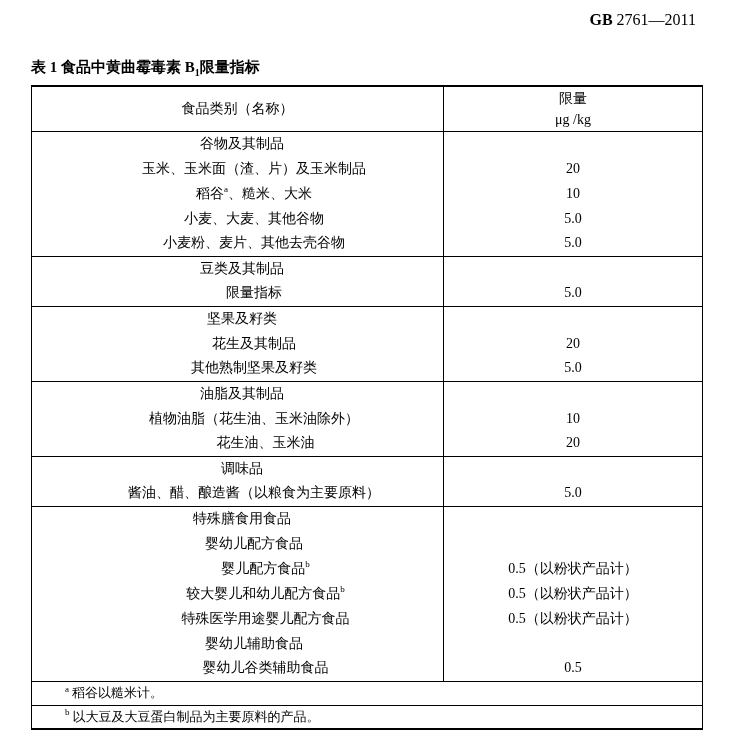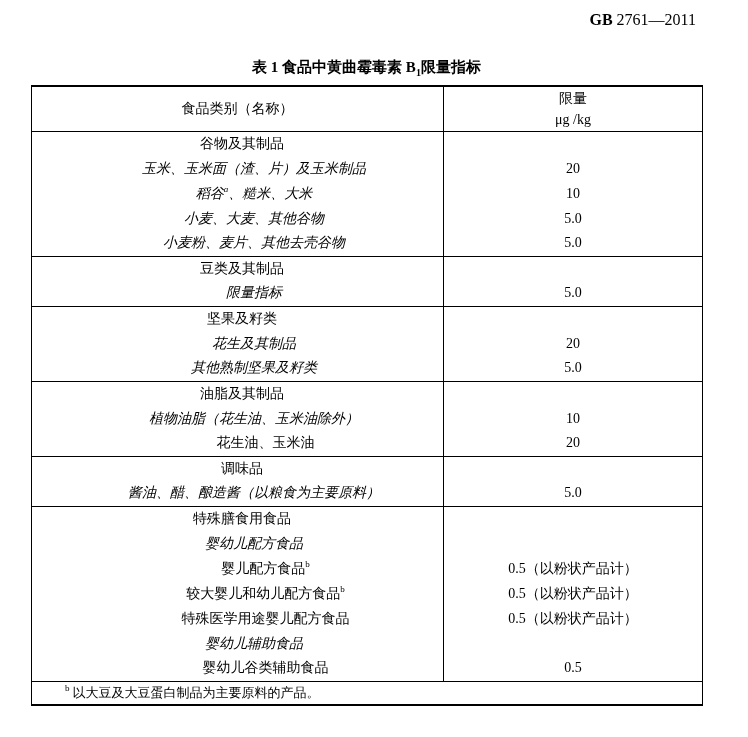--- a/index.html
+++ b/index.html
@@ -19,21 +19,21 @@
     font-size: 16px;
     white-space: nowrap;
   }
   .std-code .b { font-weight: bold; margin-top: 36px; }
 
   .doc-title {
     position: absolute;
     top: 58px;
     left: 31px;
     width: 671px;
-    text-align: center;
+    text-align: left;
     font-size: 15px;
     font-weight: bold;
     white-space: nowrap;
   }
   .doc-title sub { font-size: 10px; font-weight: bold; }
 
   table.limits {
     position: absolute;
     left: 31px;
     top: 85px;
@@ -63,21 +63,21 @@
   tbody td {
     font-size: 14px;
     height: 25px;
     padding: 0;
     vertical-align: middle;
     white-space: nowrap;
   }
   td.c1 { border-right: 1px solid #000; text-align: center; }
   td.c2 { text-align: center; }
   td.ind0 { padding-left: 9px; }
-  td.ind1 { padding-left: 33px; font-style: italic; }
+  td.ind1 { padding-left: 33px; }
   td.ind2 { padding-left: 56px; }
 
   tr.sec td { border-top: 1px solid #000; }
 
   sup.fnm {
     font-size: 9px;
     line-height: 0;
     vertical-align: super;
   }
   tr.fn td {
@@ -193,16 +193,19 @@
     </tr>
     <tr>
       <td class="c1 ind1"><span>婴幼儿辅助食品</span><sup class="fnm"></sup><span></span></td>
       <td class="c2"></td>
     </tr>
     <tr>
       <td class="c1 ind2"><span>婴幼儿谷类辅助食品</span><sup class="fnm"></sup><span></span></td>
       <td class="c2">0.5</td>
     </tr>
     <tr class="fn">
+      <td colspan="2"><sup class="fnm">a</sup><span>稻谷以糙米计。</span></td>
+    </tr>
+    <tr class="fn">
       <td colspan="2"><sup class="fnm">b</sup><span>以大豆及大豆蛋白制品为主要原料的产品。</span></td>
     </tr>
   </tbody>
 </table>
 
 </body></html>

